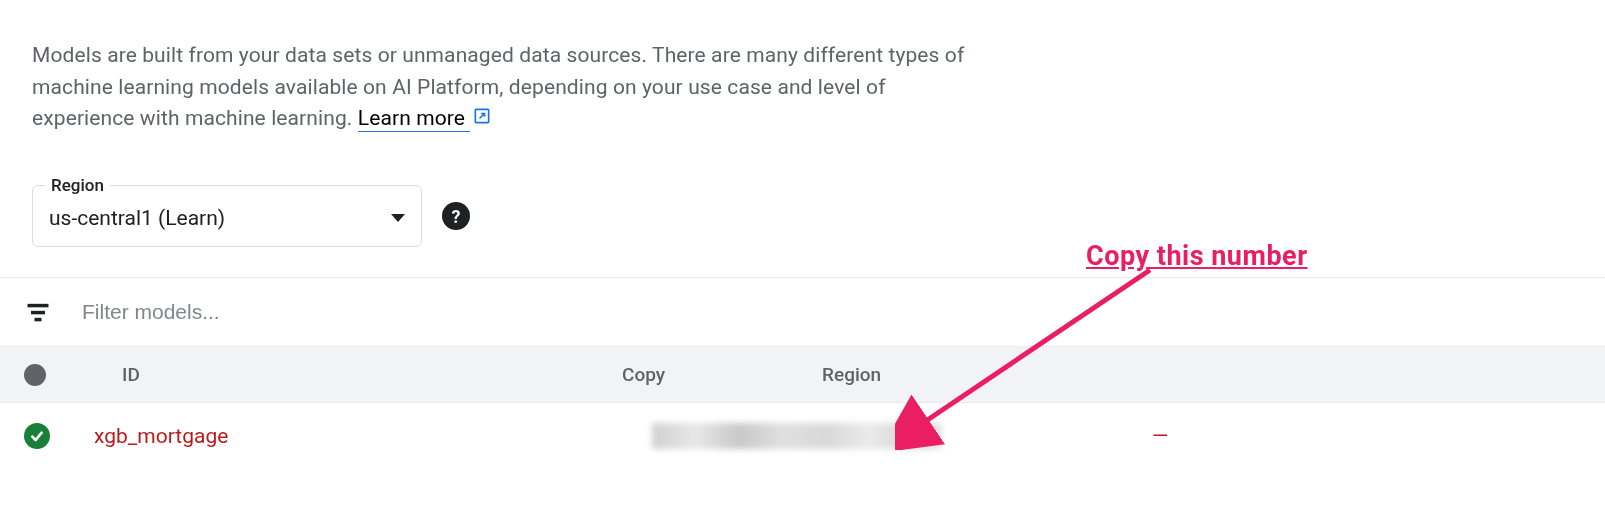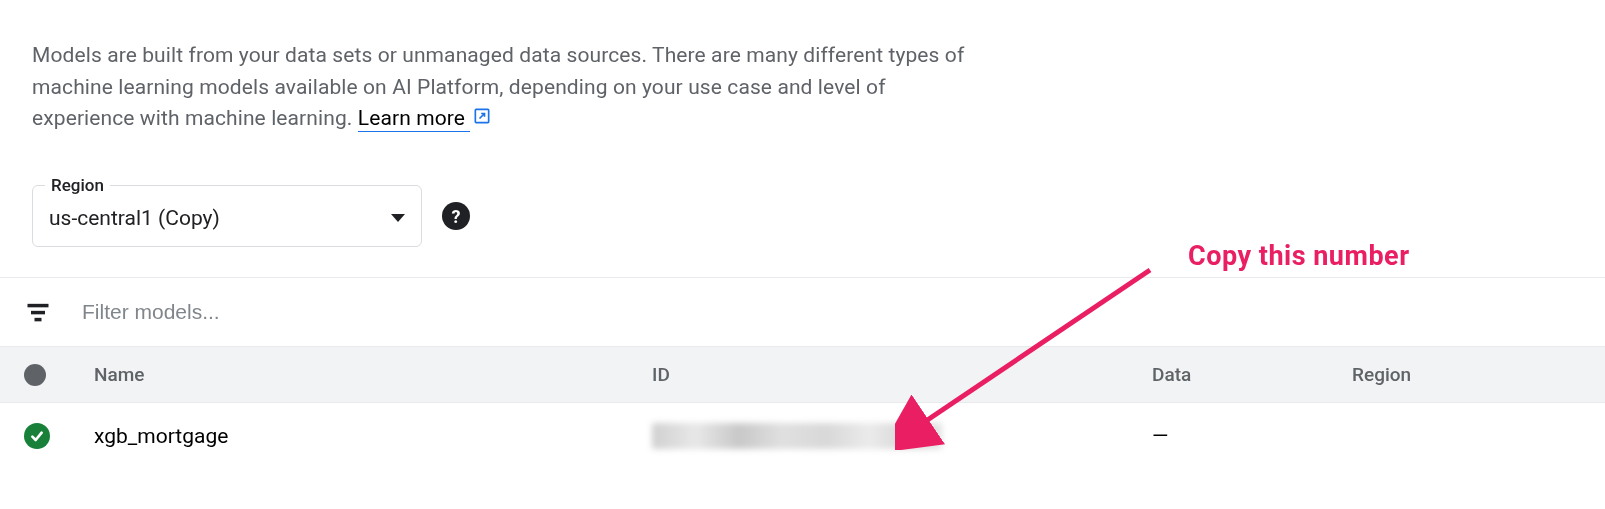--- a/index.html
+++ b/index.html
@@ -141,21 +141,21 @@
       width: 22px;
       height: 22px;
       border-radius: 50%;
       background: #5f6368;
     }
     .table-data-row {
       display: flex;
       align-items: center;
       padding: 20px 24px;
       font-size: 21px;
-      color: #000000;
+      color: #b91c1c;
     }
     .check-circle {
       width: 26px;
       height: 26px;
       border-radius: 50%;
       background: #188038;
       color: #fff;
       display: flex;
       align-items: center;
       justify-content: center;
@@ -196,44 +196,43 @@
         <rect x="4" y="4" width="16" height="16" rx="1"></rect>
         <path d="M9 15 L15 9 M11 9 H15 V13"></path>
       </svg>
     </span>
   </p>
 </div>
 
 <div class="region-row">
   <div class="region-select-wrapper">
     <span class="region-label">Region</span>
-    <span class="region-value">us-central1 (Copy)</span>
+    <span class="region-value">us-central1 (Learn)</span>
     <span class="chevron-down"></span>
   </div>
   <div class="help-circle">?</div>
 </div>
 
 <div class="filter-bar">
   <span class="filter-icon">
     <svg width="28" height="28" viewBox="0 0 24 24" fill="#202124">
       <rect x="3" y="5" width="18" height="3"></rect>
       <rect x="6" y="11" width="12" height="3"></rect>
       <rect x="9" y="17" width="6" height="3"></rect>
     </svg>
   </span>
   <input type="text" class="filter-input" placeholder="Filter models..." style="">
 </div>
 
 <div class="table-header-row">
   <div class="col-check">
     <div class="status-dot"></div>
   </div>
-  <div class="col-name">Name</div>
   <div class="col-id">ID</div>
-  <div class="col-data">Data</div>
+  <div class="col-data">Copy</div>
   <div class="col-region">Region</div>
 </div>
 
 <div class="table-data-row">
   <div class="col-check">
     <div class="check-circle">
       <svg width="16" height="16" viewBox="0 0 24 24" fill="none" stroke="#fff" stroke-width="4" stroke-linecap="round" stroke-linejoin="round">
         <polyline points="5 13 10 18 19 7"></polyline>
       </svg>
     </div>
@@ -246,13 +245,13 @@
 </div>
 
 <svg class="annotation-arrow" style="left:895px; top:255px;" width="280" height="195">
   <defs>
     <marker id="arrowhead" markerWidth="12" markerHeight="12" refX="2" refY="6" orient="auto">
       <polygon points="0 0, 12 6, 0 12" fill="#e91e63"></polygon>
     </marker>
   </defs>
   <line x1="255" y1="15" x2="25" y2="170" stroke="#e91e63" stroke-width="5" marker-end="url(#arrowhead)"></line>
 </svg>
-<div class="annotation-text" style="left:1188px; top:240px;">Copy this number</div>
+<div class="annotation-text" style="left:1086px; top:240px;text-decoration:underline;">Copy this number</div>
 
 </body></html>

